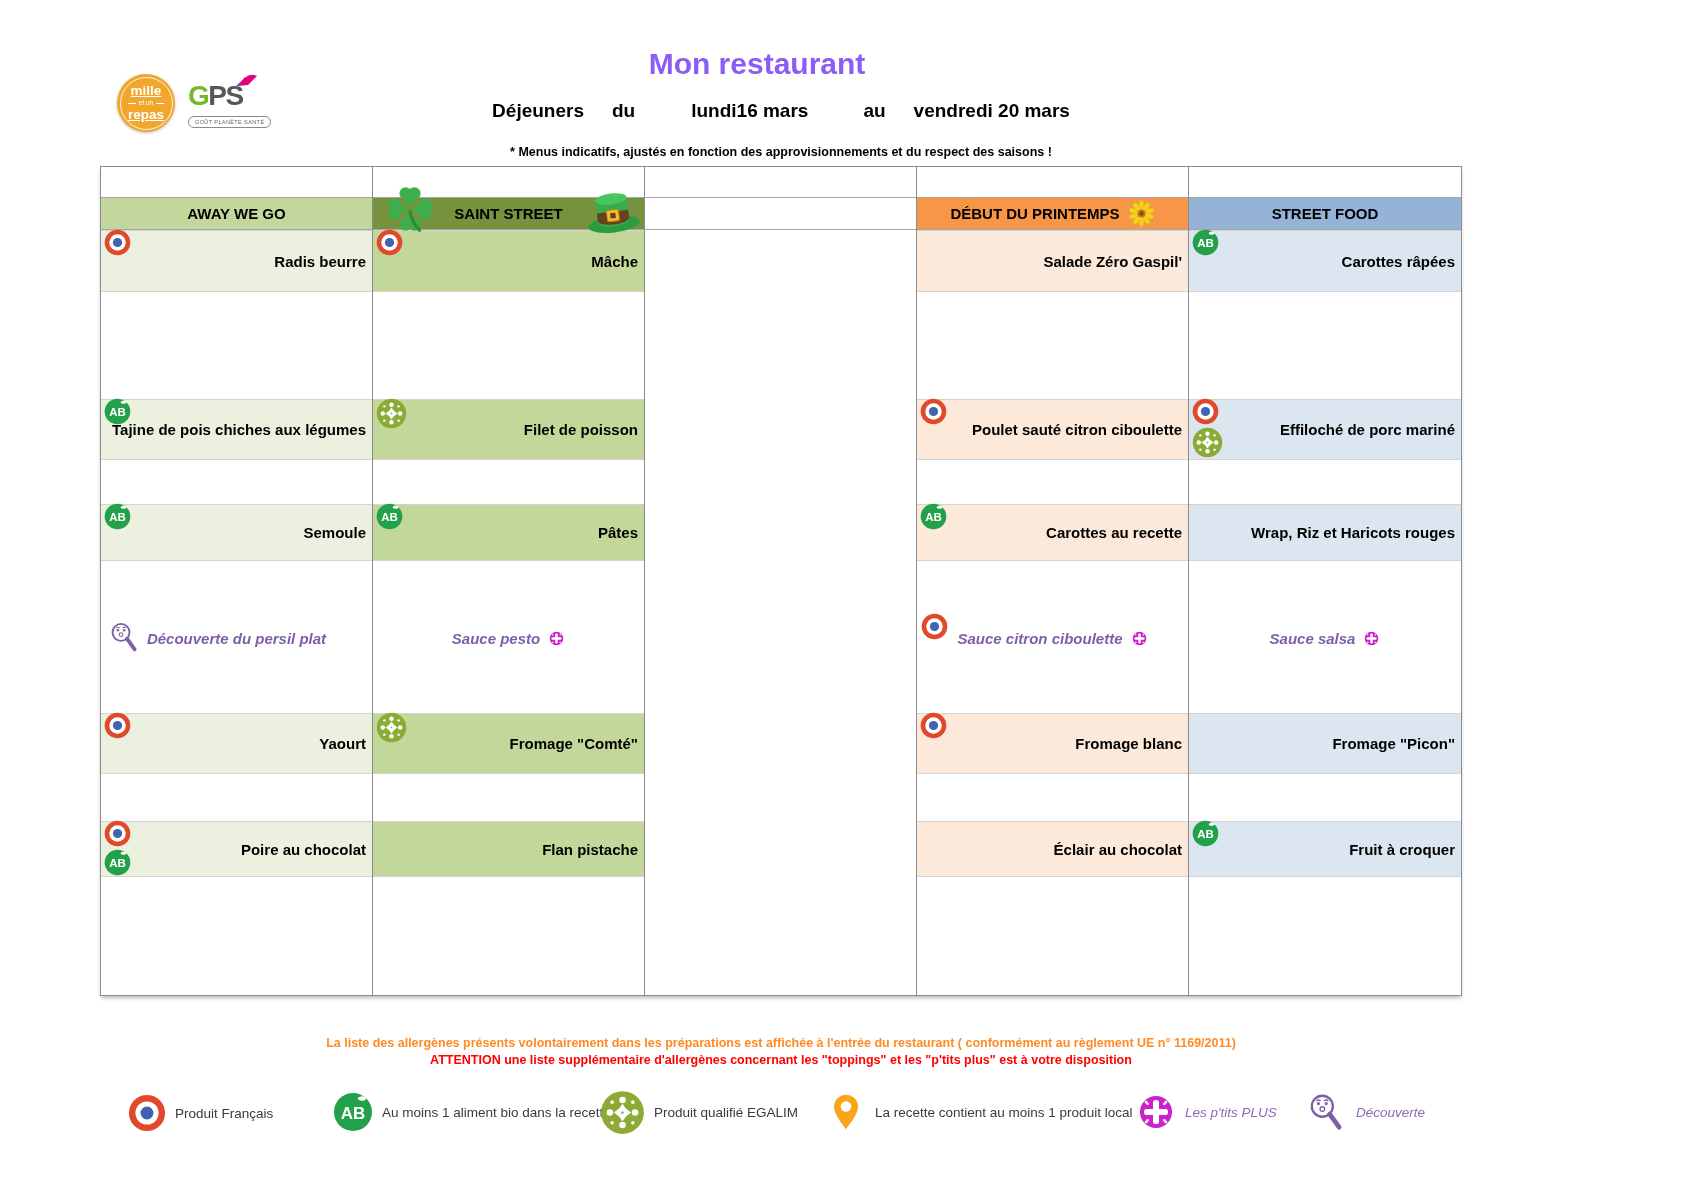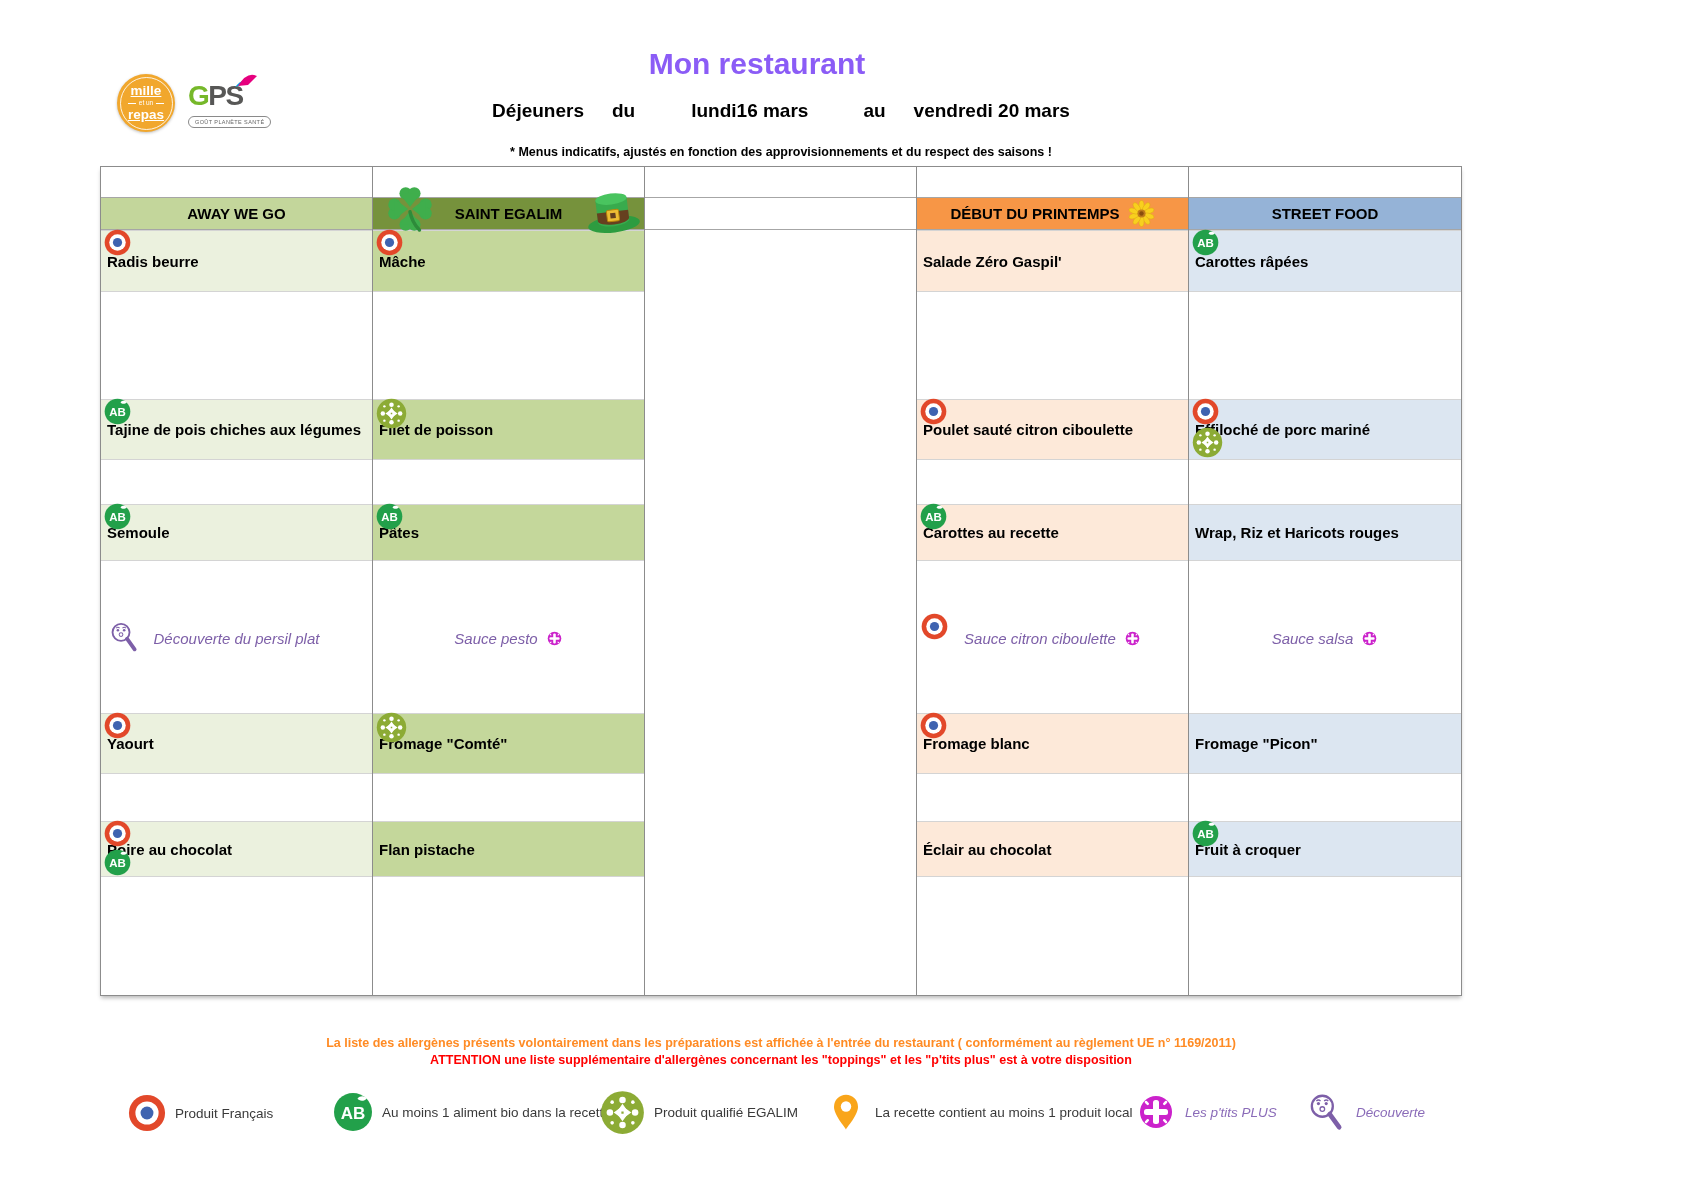--- a/index.html
+++ b/index.html
@@ -38,24 +38,24 @@
   .col{width:272px;box-sizing:border-box;display:flex;flex-direction:column;}
   .col:not(:last-child){border-right:1px solid #8c8c8c;}
   .cell{box-sizing:border-box;position:relative;flex:0 0 auto;}
   .h31{height:31px}.h32{height:32px}.h62{height:62px}.h107{height:107px}.h61{height:61px}
   .h44{height:44px}.h57{height:57px}.h50{height:50px}.h55{height:55px}.h47{height:47px}
   .h56{height:56px}.h118{height:118px}.h765{height:765px}
   .blank{border-bottom:1px solid #a6a6a6;background:#fff;}
   .hdr{border-bottom:1px solid #a6a6a6;background:var(--hdr,#fff);color:var(--hdr-text,#000);
        display:flex;align-items:center;justify-content:center;font-weight:bold;font-size:15px;}
   .item{background:var(--row,transparent);border-top:1px solid #d4d4d4;border-bottom:1px solid #d4d4d4;
-        display:flex;align-items:center;justify-content:flex-start;text-align:center;
+        display:flex;align-items:center;justify-content:flex-end;text-align:center;
         font-weight:bold;font-size:15px;padding:4px 6px;}
   .sauce{display:flex;align-items:center;justify-content:center;gap:8px;
-         color:#7d5fa8;font-style:italic;font-weight:normal;font-size:15px;}
+         color:#7d5fa8;font-style:italic;font-weight:bold;font-size:15px;}
   .icons{position:absolute;left:3px;top:-2px;display:flex;flex-direction:column;gap:2px;align-items:flex-start;z-index:2;}
   .icons-sauce{position:absolute;left:4px;top:2px;z-index:2;}
   .mag-abs{position:absolute;left:6px;top:9px;z-index:2;}
   .clover-abs{position:absolute;left:10px;top:-16px;z-index:3;}
   .hat-abs{position:absolute;right:2px;top:-14px;z-index:3;}
   .flower-inline{margin-left:8px;display:inline-flex;vertical-align:middle;}
   .ic{display:block;}
   .ic17{width:17px;height:17px}.ic27{width:27px;height:27px}.ic31{width:31px;height:31px}
   .ic34{width:34px;height:34px}.ic54{width:54px;height:54px}.ic58{width:58px;height:54px}
 
@@ -290,21 +290,21 @@
       </div>
       <div class="cell h118"></div>
     </div>
 
     <div class="col" style="--hdr: #76923c; --row: #c4d79b; --hdr-text: #000000;">
       <div class="cell blank h31"></div>
       <div class="cell hdr h32">
         <svg class="ic ic54 clover-abs">
             <use href="#i-clover"></use>
           </svg>
-        <span>SAINT EGALIM</span>
+        <span>SAINT STREET</span>
         <svg class="ic ic58 hat-abs">
             <use href="#i-hat"></use>
           </svg>
       </div>
       <div class="cell item h62">
         <span class="icons">
             <svg class="ic ic27">
               <use href="#i-french"></use>
             </svg>
           </span>

